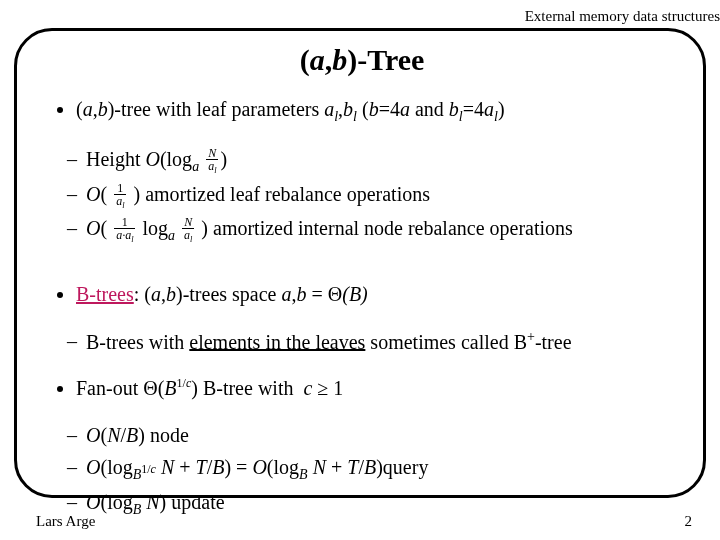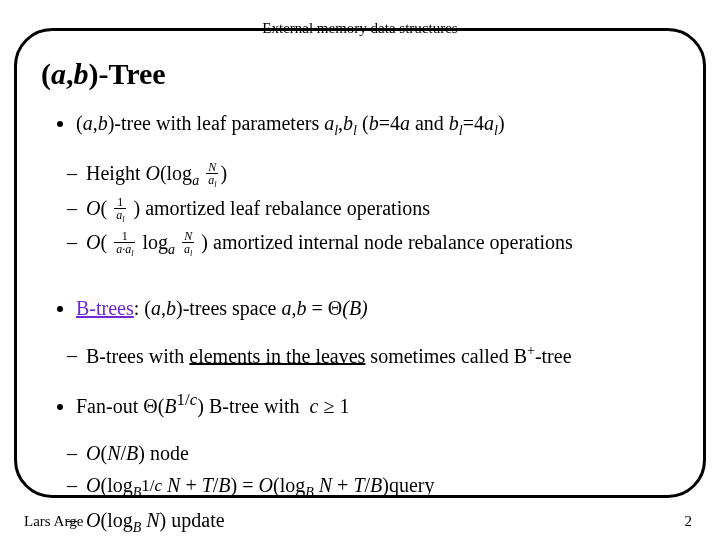--- a/index.html
+++ b/index.html
@@ -1,36 +1,36 @@
 <!DOCTYPE html>
 <html><head>
 <meta charset="utf-8">
 <style>
 body{margin:0;width:720px;height:540px;font-family:"Times New Roman",serif;background:#fff;position:relative;overflow:hidden}
-.hdr{text-align:center;font-size:15px;margin-top:20px}
+.hdr{text-align:right;font-size:15px;margin-top:8px}
 .frame{position:absolute;left:14px;top:28px;width:692px;height:470px;border:3px solid #000;border-radius:38px;padding:8px 20px 8px 24px;box-sizing:border-box}
-.title{text-align:left;font-size:30px;font-weight:700;margin:18px 0 6px}
+.title{text-align:center;font-size:30px;font-weight:700;margin:4px 0 6px}
 .body{font-size:20px;line-height:1.5}
 ul.b1{list-style:disc;margin:17px;padding-left:18px}
 ul.b1>li{margin-bottom:2px}
 .sub{margin:2px 0 2px 26px}
 .sub .d{display:inline-block;width:14px}
 .gap{height:14px}
 .i{font-style:italic}
 .u{text-decoration:underline}
 .sup{font-size:.7em;vertical-align:super}
 .sub0{font-size:.7em;vertical-align:sub}
 .m{font-family:'Times New Roman',serif}
 .frac{display:inline-block;vertical-align:middle;text-align:center;font-size:12px;line-height:1;margin:0 2px}
 .frac .n{display:block;border-bottom:1px solid #000;padding:0 2px}
 .frac .dn{display:block;padding:0 2px}
-.exp{font-size:17px;vertical-align:super}
-.ftL{position:absolute;left:24px;bottom:10px;font-size:15px}
+.exp{font-size:12px;vertical-align:super}
+.ftL{position:absolute;left:36px;bottom:10px;font-size:15px}
 .ftR{position:absolute;right:28px;bottom:10px;font-size:15px}
-a.lk{color:#6d28d9;text-decoration:underline;cursor:pointer}
+a.lk{color:#be185d;text-decoration:underline;cursor:pointer}
 </style>
 </head>
 <body>
 
 <div class="hdr">External memory data structures</div>
 
 <div class="frame">
 <h1 class="title"><span>(</span><span class="i">a</span><span>,</span><span class="i">b</span><span>)-Tree</span></h1>
 
 <div class="body">

